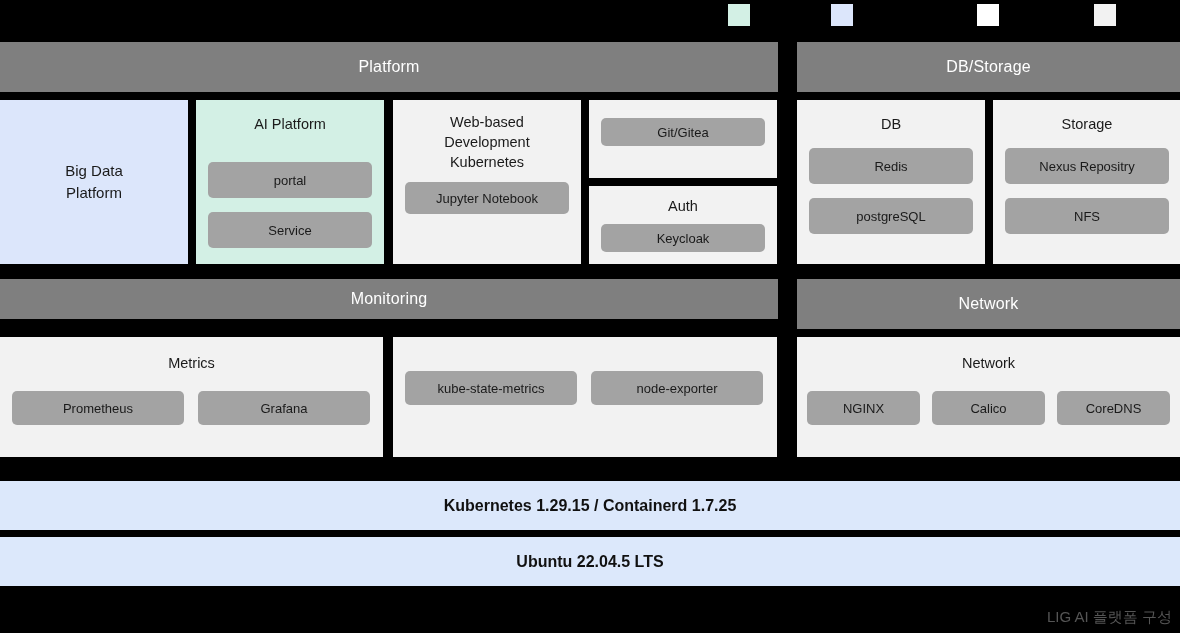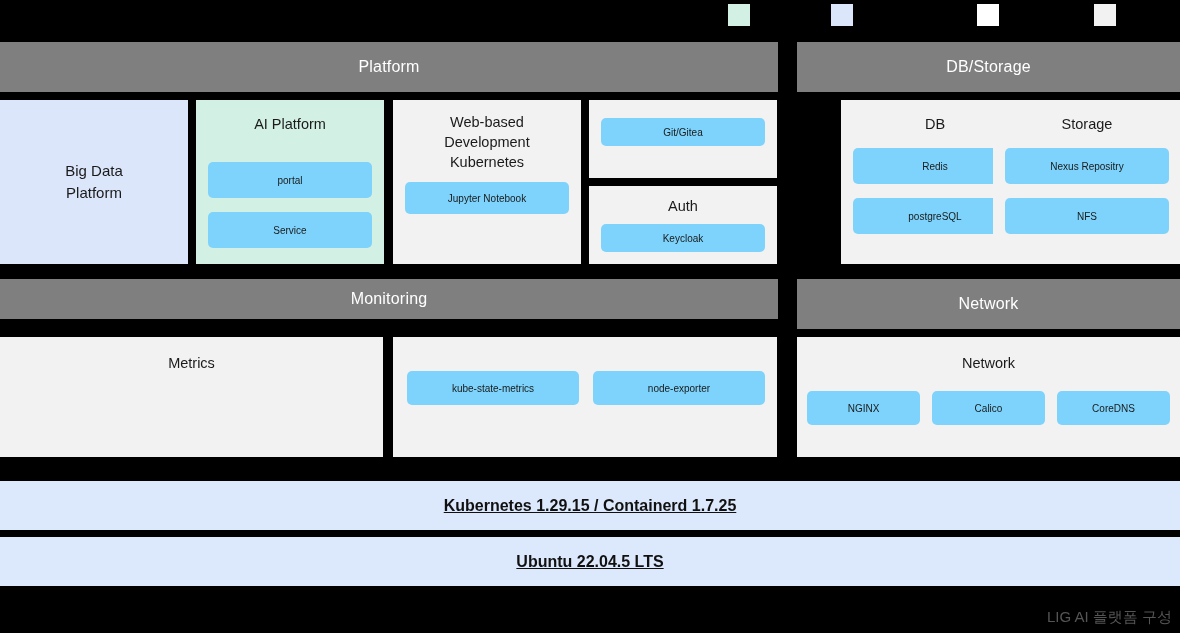--- a/index.html
+++ b/index.html
@@ -43,38 +43,38 @@
     justify-content: center;
     letter-spacing: .2px;
   }
 
   
   .card {
     position: absolute;
     background: #f2f2f2;
     display: flex;
     flex-direction: column;
-    align-items: flex-end;
+    align-items: flex-start;
   }
   .card.lavender { background: #dce6fb; }
   .card.mint     { background: #d3f0e5; }
 
   .card-title {
     font-size: 14.5px;
     color: #1a1a1a;
     text-align: center;
     line-height: 1.38;
     width: 100%;
   }
 
   .chip {
-    background: #7dd3fc;
+    background: #a3a3a3;
     border-radius: 5px;
     color: #1a1a1a;
-    font-size: 10px;
+    font-size: 13px;
     display: flex;
     align-items: center;
     justify-content: center;
     text-align: center;
   }
 
   
   .bigblock {
     position: absolute;
     display: flex;
@@ -91,21 +91,20 @@
     position: absolute;
     left: 0;
     width: 1180px;
     background: #dce8fb;
     color: #111111;
     font-size: 16px;
     font-weight: bold;
     display: flex;
     align-items: center;
     justify-content: center;
-    text-decoration: underline;
   }
 
   
   .footer-caption {
     position: absolute;
     right: 8px;
     bottom: 6px;
     color: #555555;
     font-size: 15px;
     white-space: nowrap;
@@ -151,38 +150,42 @@
 
   <div class="card" style="left:589px; top:100px; width:188px; height:78px; padding:10px 12px;">
     <div class="chip" style="width:164px; height:28px; margin-top:8px;">Git/Gitea</div>
   </div>
 
   <div class="card" style="left:589px; top:186px; width:188px; height:78px; padding:10px 12px;">
     <div class="card-title">Auth</div>
     <div class="chip" style="width:164px; height:28px; margin-top:8px;">Keycloak</div>
   </div>
 
-  <div class="card" style="left:797px; top:100px; width:188px; height:164px; padding:14px 12px;margin-left:44px;">
+  <div class="card" style="left:797px; top:100px; width:188px; height:164px; padding:14px 12px;">
     <div class="card-title">DB</div>
     <div class="chip" style="width:164px; height:36px; margin-top:14px;">Redis</div>
     <div class="chip" style="width:164px; height:36px; margin-top:14px;">postgreSQL</div>
   </div>
 
   <div class="card" style="left:993px; top:100px; width:188px; height:164px; padding:14px 12px;">
     <div class="card-title">Storage</div>
     <div class="chip" style="width:164px; height:36px; margin-top:14px;">Nexus Repositry</div>
     <div class="chip" style="width:164px; height:36px; margin-top:14px;">NFS</div>
   </div>
 
   <div class="section-header" style="left:0px; top:279px; width:778px; height:40px;">Monitoring</div>
 
   <div class="section-header" style="left:797px; top:279px; width:383px; height:50px;">Network</div>
 
   <div class="card" style="left:0px; top:337px; width:383px; height:120px; padding:16px 12px;">
     <div class="card-title">Metrics</div>
+    <div style="display:flex; gap:14px; margin-top:18px;">
+      <div class="chip" style="width:172px; height:34px;">Prometheus</div>
+      <div class="chip" style="width:172px; height:34px;">Grafana</div>
+    </div>
   </div>
 
   <div class="card" style="left:393px; top:337px; width:384px; height:120px; padding:16px 12px;">
     <div style="display:flex; gap:14px; margin-top:18px;">
       <div class="chip" style="width:172px; height:34px;">kube-state-metrics</div>
       <div class="chip" style="width:172px; height:34px;">node-exporter</div>
     </div>
   </div>
 
   <div class="card" style="left:797px; top:337px; width:383px; height:120px; padding:16px 10px;">

